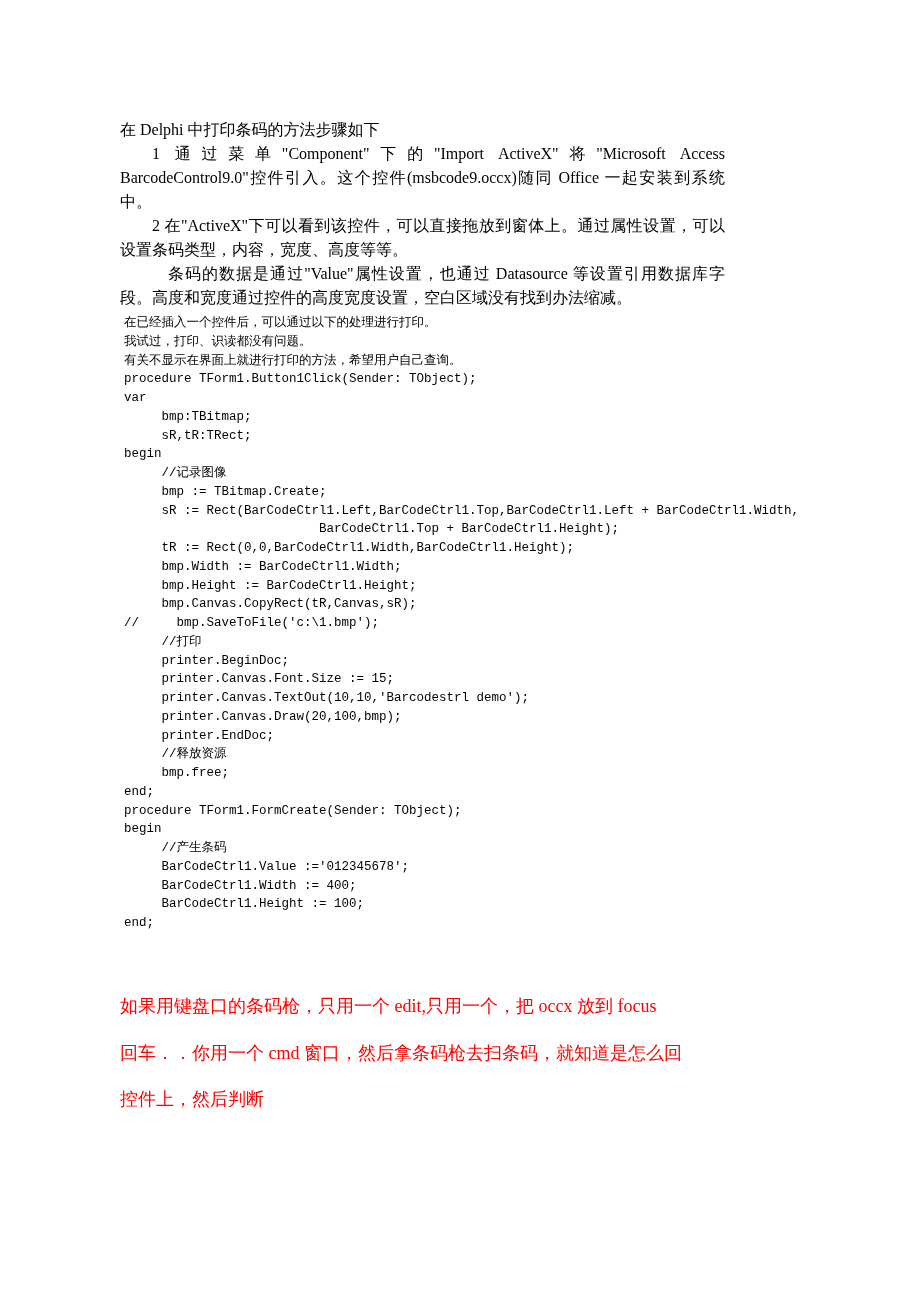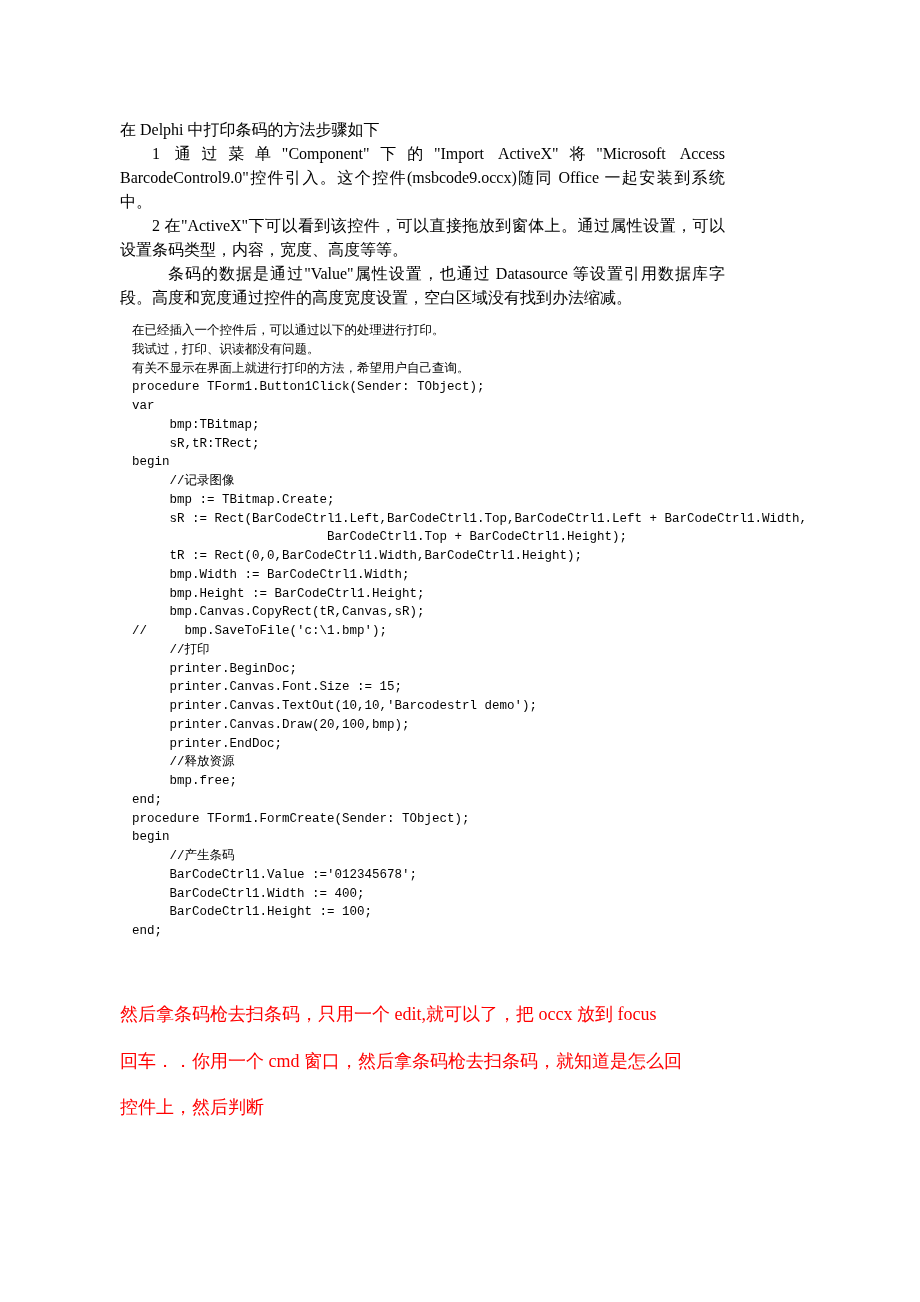--- a/index.html
+++ b/index.html
@@ -26,21 +26,21 @@
   }
   .indent2 {
     text-indent: 3em;
   }
   .code-block {
     font-size: 12.5px;
     line-height: 1.5;
     color: #000;
     white-space: pre;
     font-family: "SimSun", "Courier New", monospace;
-    margin: 12px;
+    margin: 4px;
   }
   .red-section {
     color: #ff0000;
     font-size: 18px;
     line-height: 2.6;
     margin-top: 50px;
     font-family: "SimSun", serif;
   }
   .red-section .serif {
     font-family: "Times New Roman", serif;
@@ -89,18 +89,18 @@
 <span>end;</span>
 <span>procedure TForm1.FormCreate(Sender: TObject);</span>
 <span>begin</span>
 <span>     //产生条码</span>
 <span>     BarCodeCtrl1.Value :='012345678';</span>
 <span>     BarCodeCtrl1.Width := 400;</span>
 <span>     BarCodeCtrl1.Height := 100;</span>
 <span>end;</span></div>
 
   <div class="red-section">
-    <div><span>然后拿条码枪去扫条码，只用一个 </span><span class="serif">edit,</span><span>就可以了，把 </span><span class="serif">occx </span><span>放到 </span><span class="serif">focus </span></div>
+    <div><span>如果用键盘口的条码枪，只用一个 </span><span class="serif">edit,</span><span>只用一个，把 </span><span class="serif">occx </span><span>放到 </span><span class="serif">focus </span></div>
     <div><span>回车．．你用一个 </span><span class="serif">cmd </span><span>窗口，然后拿条码枪去扫条码，就知道是怎么回</span></div>
     <div><span>控件上，然后判断</span></div>
   </div>
 
 </div>
 
 </body></html>

